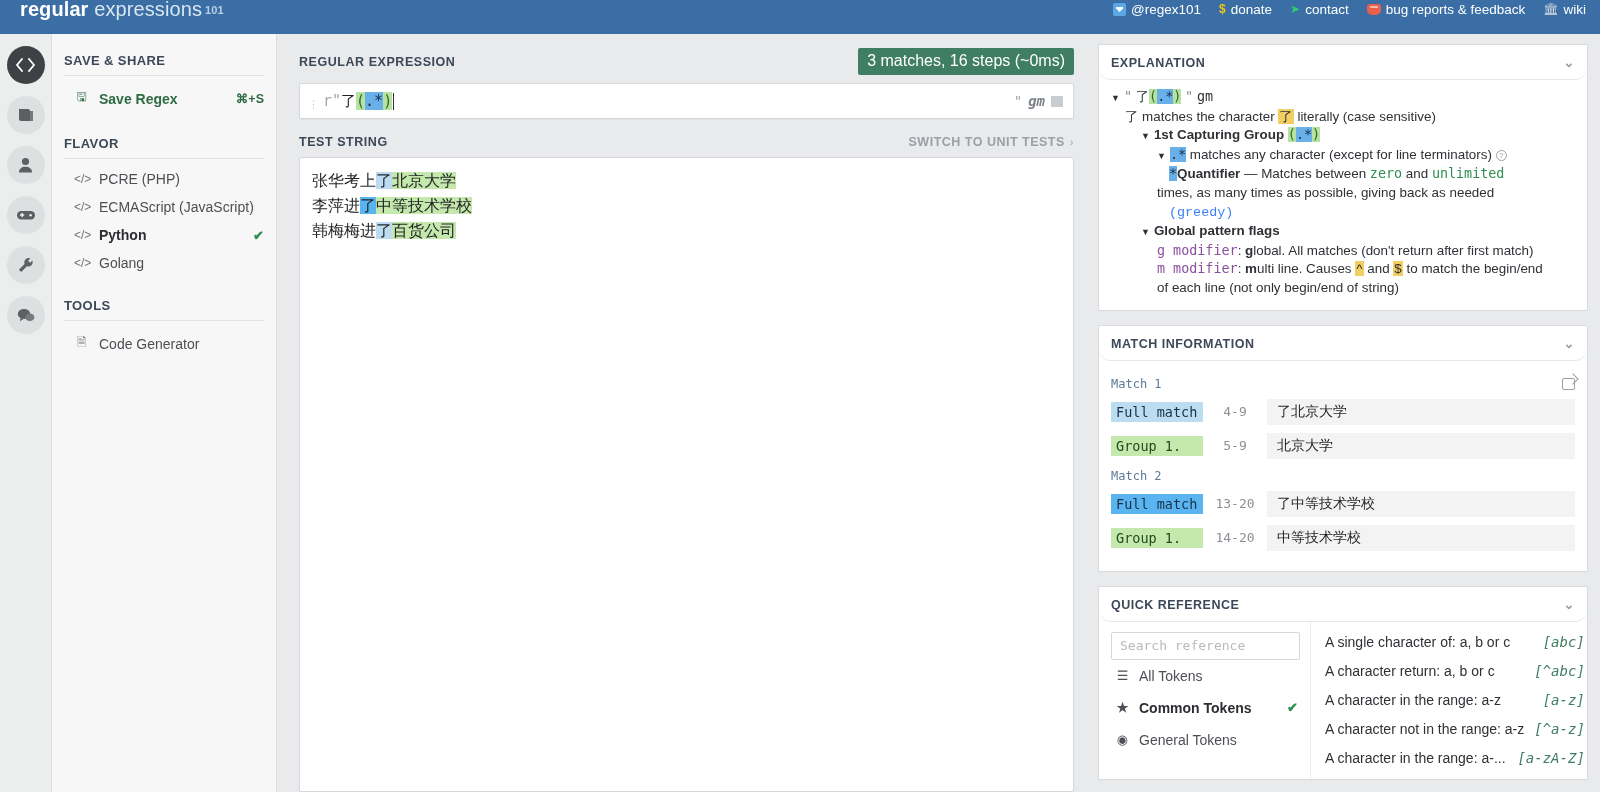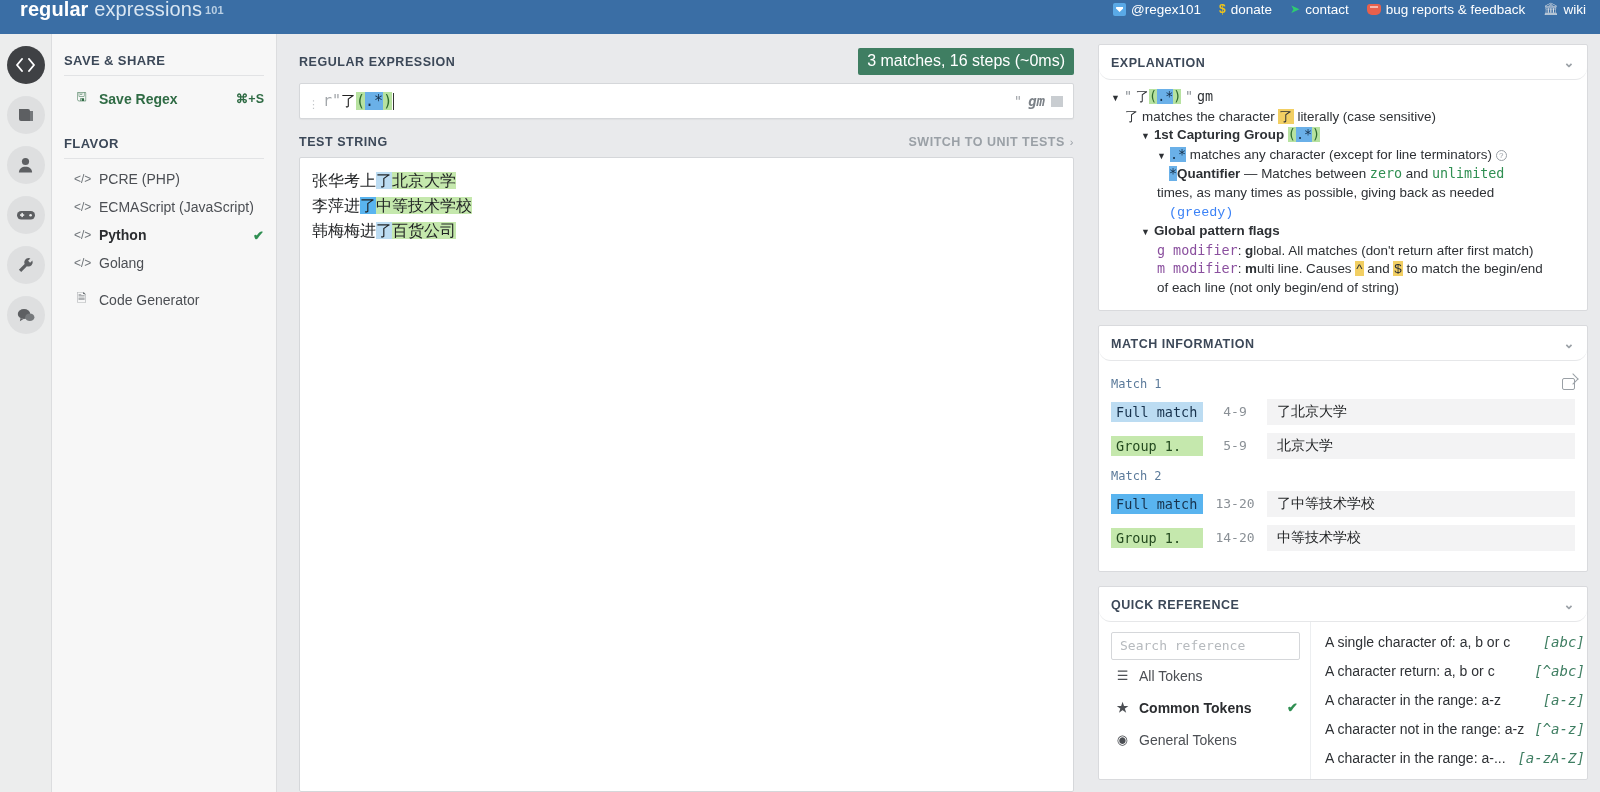--- a/index.html
+++ b/index.html
@@ -276,20 +276,21 @@
       <div class="sb-item selected">
         <span class="sb-ico">&lt;/&gt;</span>
         <span class="sb-lbl">Python</span>
         <span class="sb-check">✔</span>
       </div>
       <div class="sb-item">
         <span class="sb-ico">&lt;/&gt;</span>
         <span class="sb-lbl">Golang</span>
       </div>
 
+      <div class="sb-head spaced">TOOLS</div>
       <div class="sb-item first-row">
         <span class="sb-ico">🗎</span>
         <span class="sb-lbl">Code Generator</span>
       </div>
     </div>
 
     <div class="main">
       <div class="sect-label">
         <span>REGULAR EXPRESSION</span>
         <span class="badge-matches">3 matches, 16 steps (~0ms)</span>

